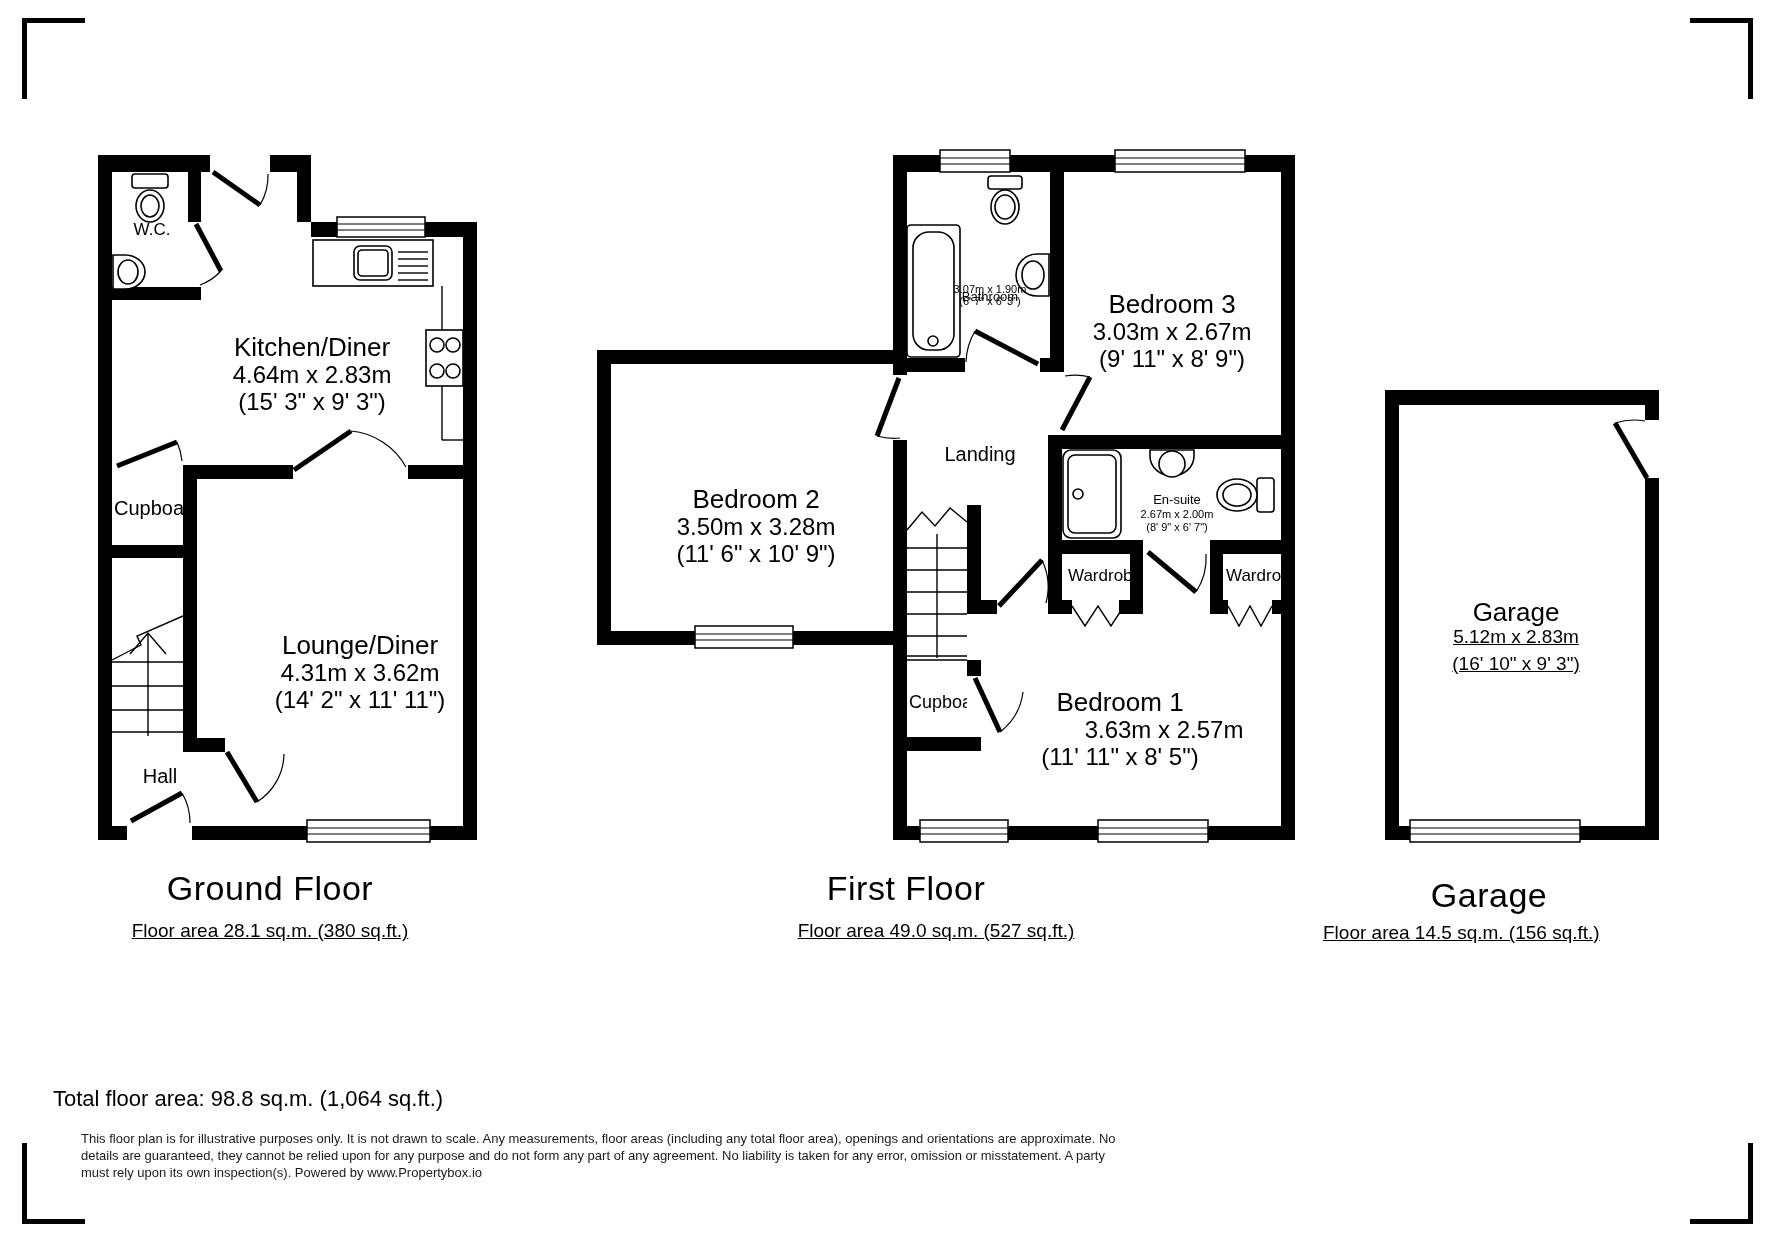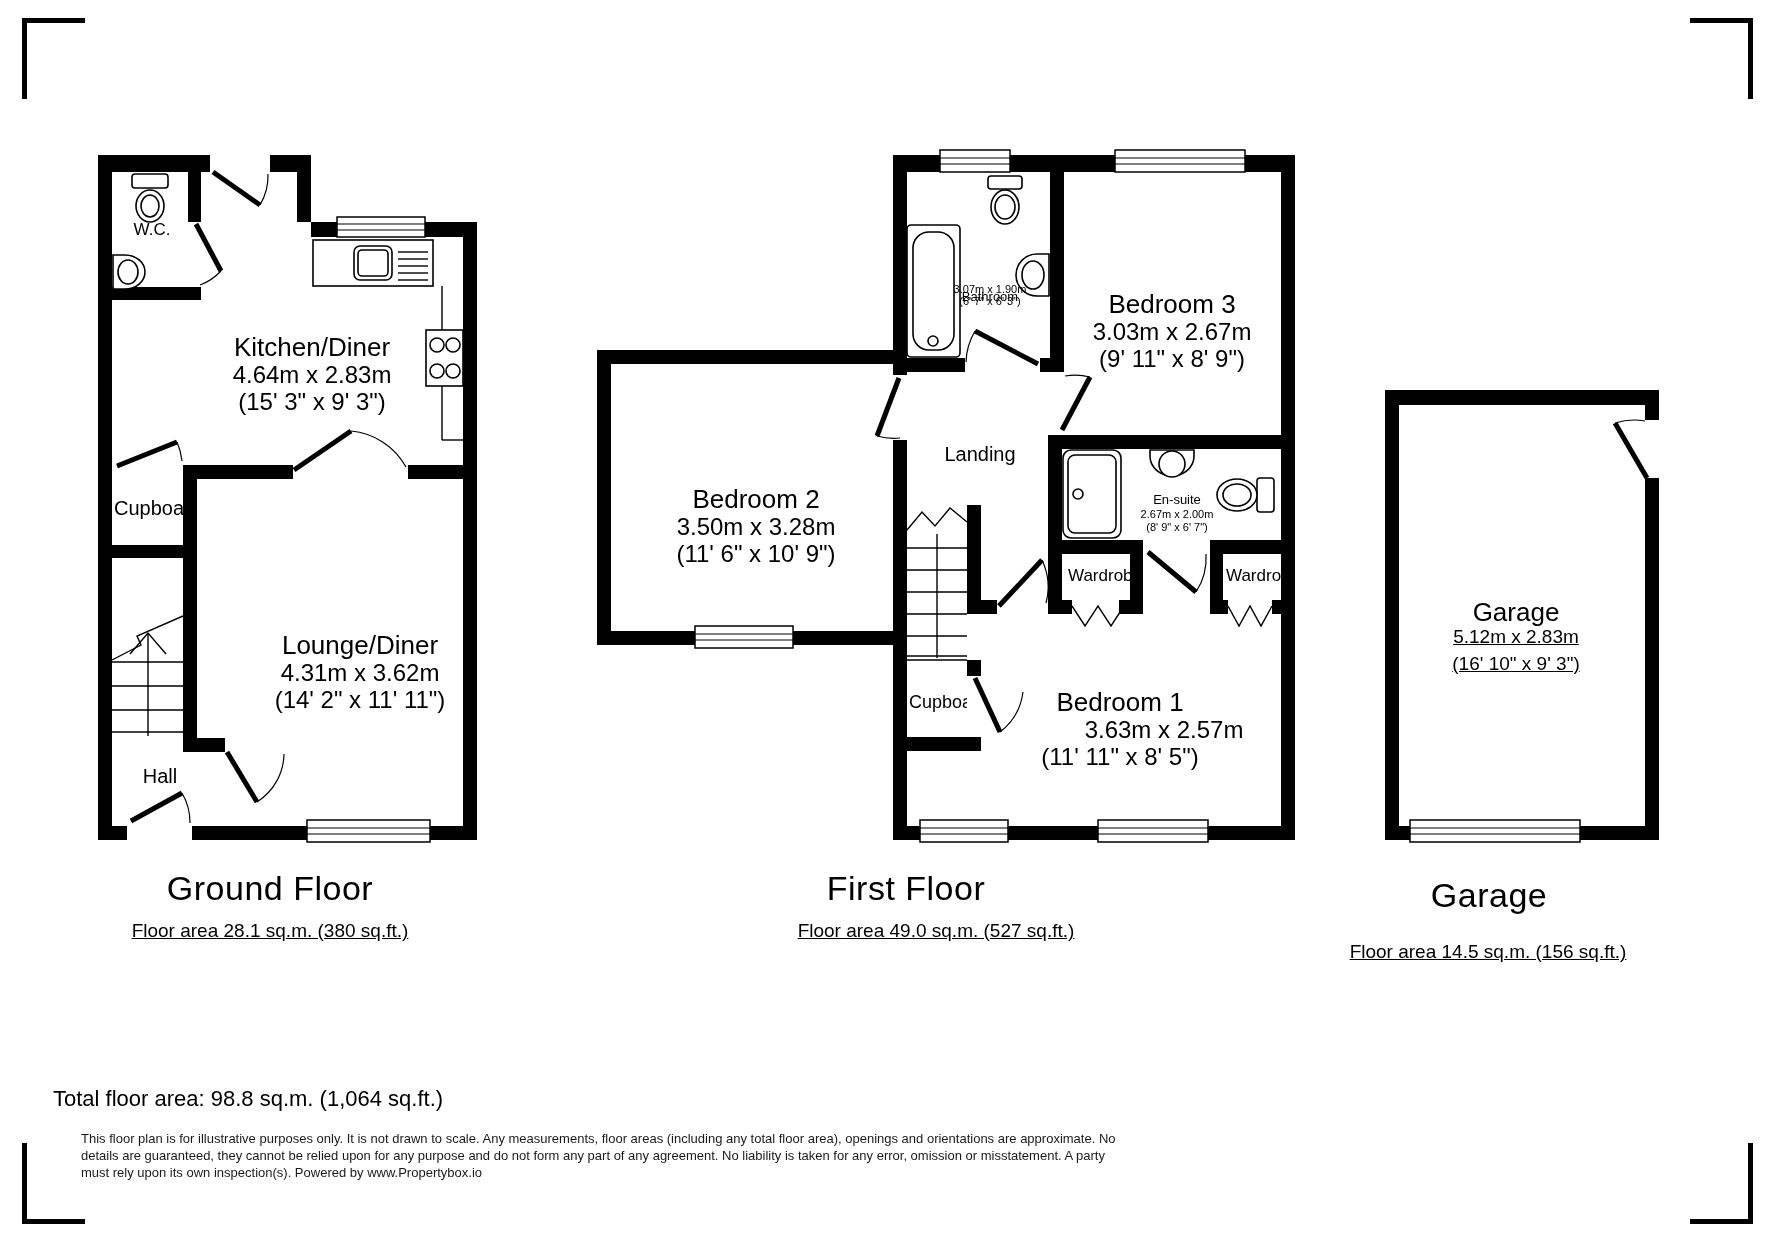--- a/index.html
+++ b/index.html
@@ -11,21 +11,21 @@
   .plan-svg .leaf{stroke:#000;stroke-width:5;fill:none;}
   .plan-svg .arc{stroke:#000;stroke-width:1.2;fill:none;}
   .plan-svg .fix{fill:#fff;stroke:#000;stroke-width:1.6;}
   .plan-svg .thin{stroke:#000;stroke-width:1.4;fill:none;}
   .lbl{position:absolute;transform:translateX(-50%);text-align:center;white-space:nowrap;line-height:1.1;}
   .clip{position:absolute;overflow:hidden;white-space:nowrap;text-align:left;}
   .f11{font-size:11px;} .f13{font-size:13px;} .f17{font-size:17px;} .f18{font-size:18px;}
   .f19{font-size:17px;} .f20{font-size:20px;} .f22{font-size:22px;} .f23{font-size:19px;text-decoration:underline;}
   .f24{font-size:24px;} .f26{font-size:26px;} .f33{font-size:34px;}
   .title{letter-spacing:0.5px;}
-  .areawrap{position:absolute;transform:translateX(-50%);text-align:center;white-space:normal;line-height:1.3;margin-top:19px;}
+  .areawrap{position:absolute;transform:translateX(-50%);text-align:left;white-space:normal;line-height:1.3;}
   .footer-total{position:absolute;white-space:nowrap;}
   .disclaimer{position:absolute;color:#1a1a1a;line-height:17px;margin-left:28px;}
   .cropmark{position:absolute;width:58px;height:76px;}
   .cm-tl{border-top:5px solid #000;border-left:5px solid #000;}
   .cm-tr{border-top:5px solid #000;border-right:5px solid #000;}
   .cm-bl{border-bottom:5px solid #000;border-left:5px solid #000;}
   .cm-br{border-bottom:5px solid #000;border-right:5px solid #000;}
 </style>
 </head>
 <body>

